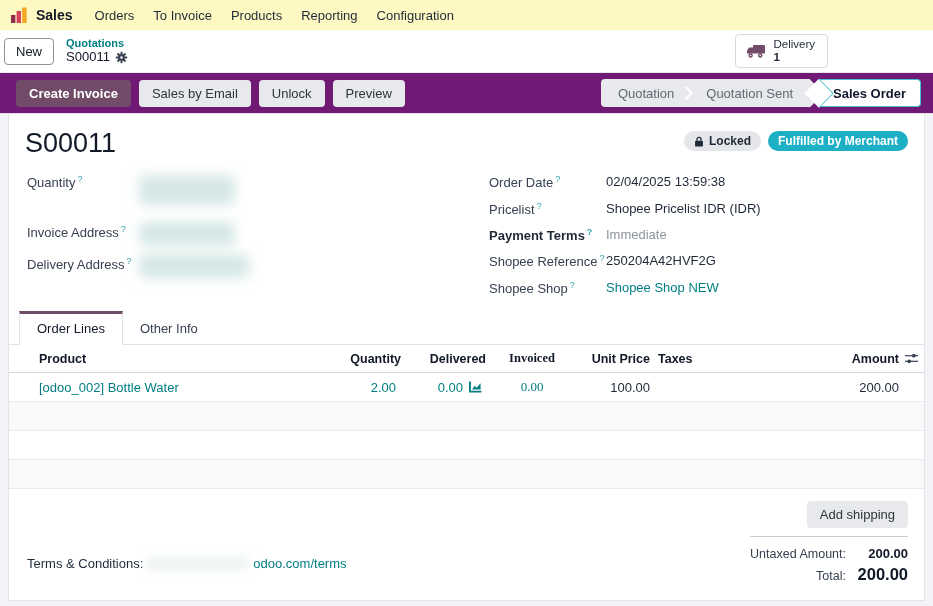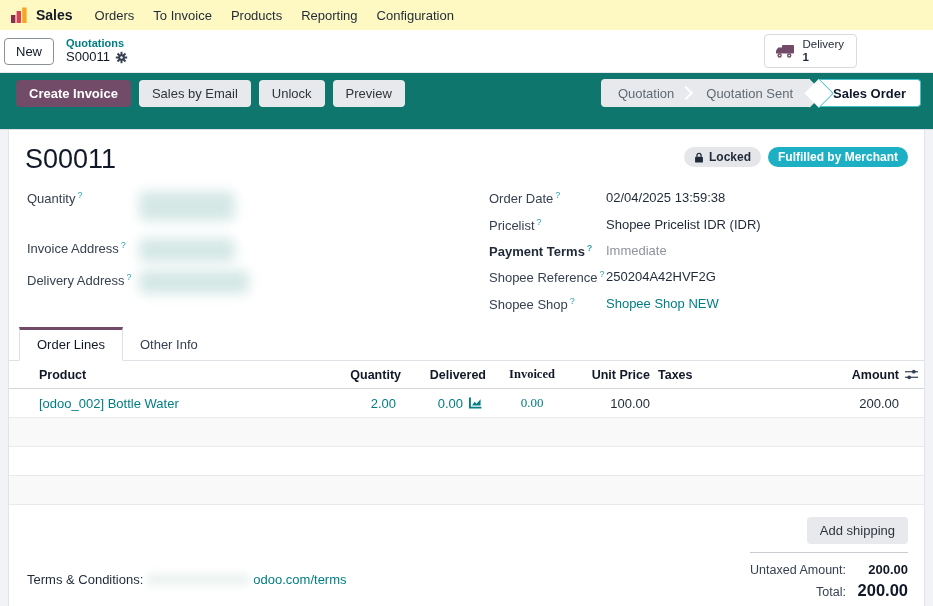--- a/index.html
+++ b/index.html
@@ -19,29 +19,29 @@
 
   
   .bc-row { display:flex; align-items:center; height:42px; padding:0 4px; background:#fff; }
   .btn-new { background:#fff; border:1px solid #8b9298; border-radius:4px; padding:5px 11px;
              font-size:13px; color:#111827; font-family:inherit; cursor:pointer; }
   .bc-stack { margin-left:12px; line-height:1.15; }
   .bc-parent { color:#017e84; font-size:11px; font-weight:700; text-decoration:none; cursor:pointer; display:block; }
   .bc-current-row { display:flex; align-items:center; gap:5px; }
   .bc-current { color:#111827; font-size:13px; }
   .gear { display:inline-flex; cursor:pointer; }
-  .smart-btn { margin-left:auto; margin-right:72px; display:flex; align-items:center; gap:7px;
+  .smart-btn { margin-left:auto; margin-right:101px; display:flex; align-items:center; gap:7px;
                border:1px solid #d8dadd; border-radius:4px; padding:3px 12px 3px 10px; background:#fff; cursor:pointer; }
   .smart-txt { line-height:1.1; font-size:11.5px; color:#1f2937; }
   .smart-cnt { font-weight:700; }
   .hr { border-top:1px solid #e7e9ed; }
 
   
-  .statusbar { display:flex; align-items:center; height:40px; padding:0 12px 16px 16px;
-               background:#0f766e; border-bottom:1px solid #dee2e6; }
+  .statusbar { display:flex; align-items:center; height:40px; padding:0 12px 0 16px;
+               background:#701a75; border-bottom:1px solid #dee2e6; }
   .btns { display:flex; gap:8px; }
   .btn { border:none; border-radius:4px; padding:6px 13px; font-size:13px; font-family:inherit; cursor:pointer; }
   .btn-primary { background:#714B67; color:#fff; font-weight:700; }
   .btn-secondary { background:#e7e9ed; color:#2f353b; font-weight:500; }
 
   .steps { display:flex; align-items:stretch; height:28px; margin-left:auto; }
   .steps-bg { display:flex; background:#e7e9ed; border-radius:4px 0 0 4px; position:relative; }
   .step { display:flex; align-items:center; padding:0 17px; color:#5f6a72; position:relative; cursor:pointer; }
   .chev { align-self:center; width:8px; height:8px; border-top:2px solid #fff; border-right:2px solid #fff;
           transform:rotate(45deg); margin-left:-10px; margin-right:-2px; }

